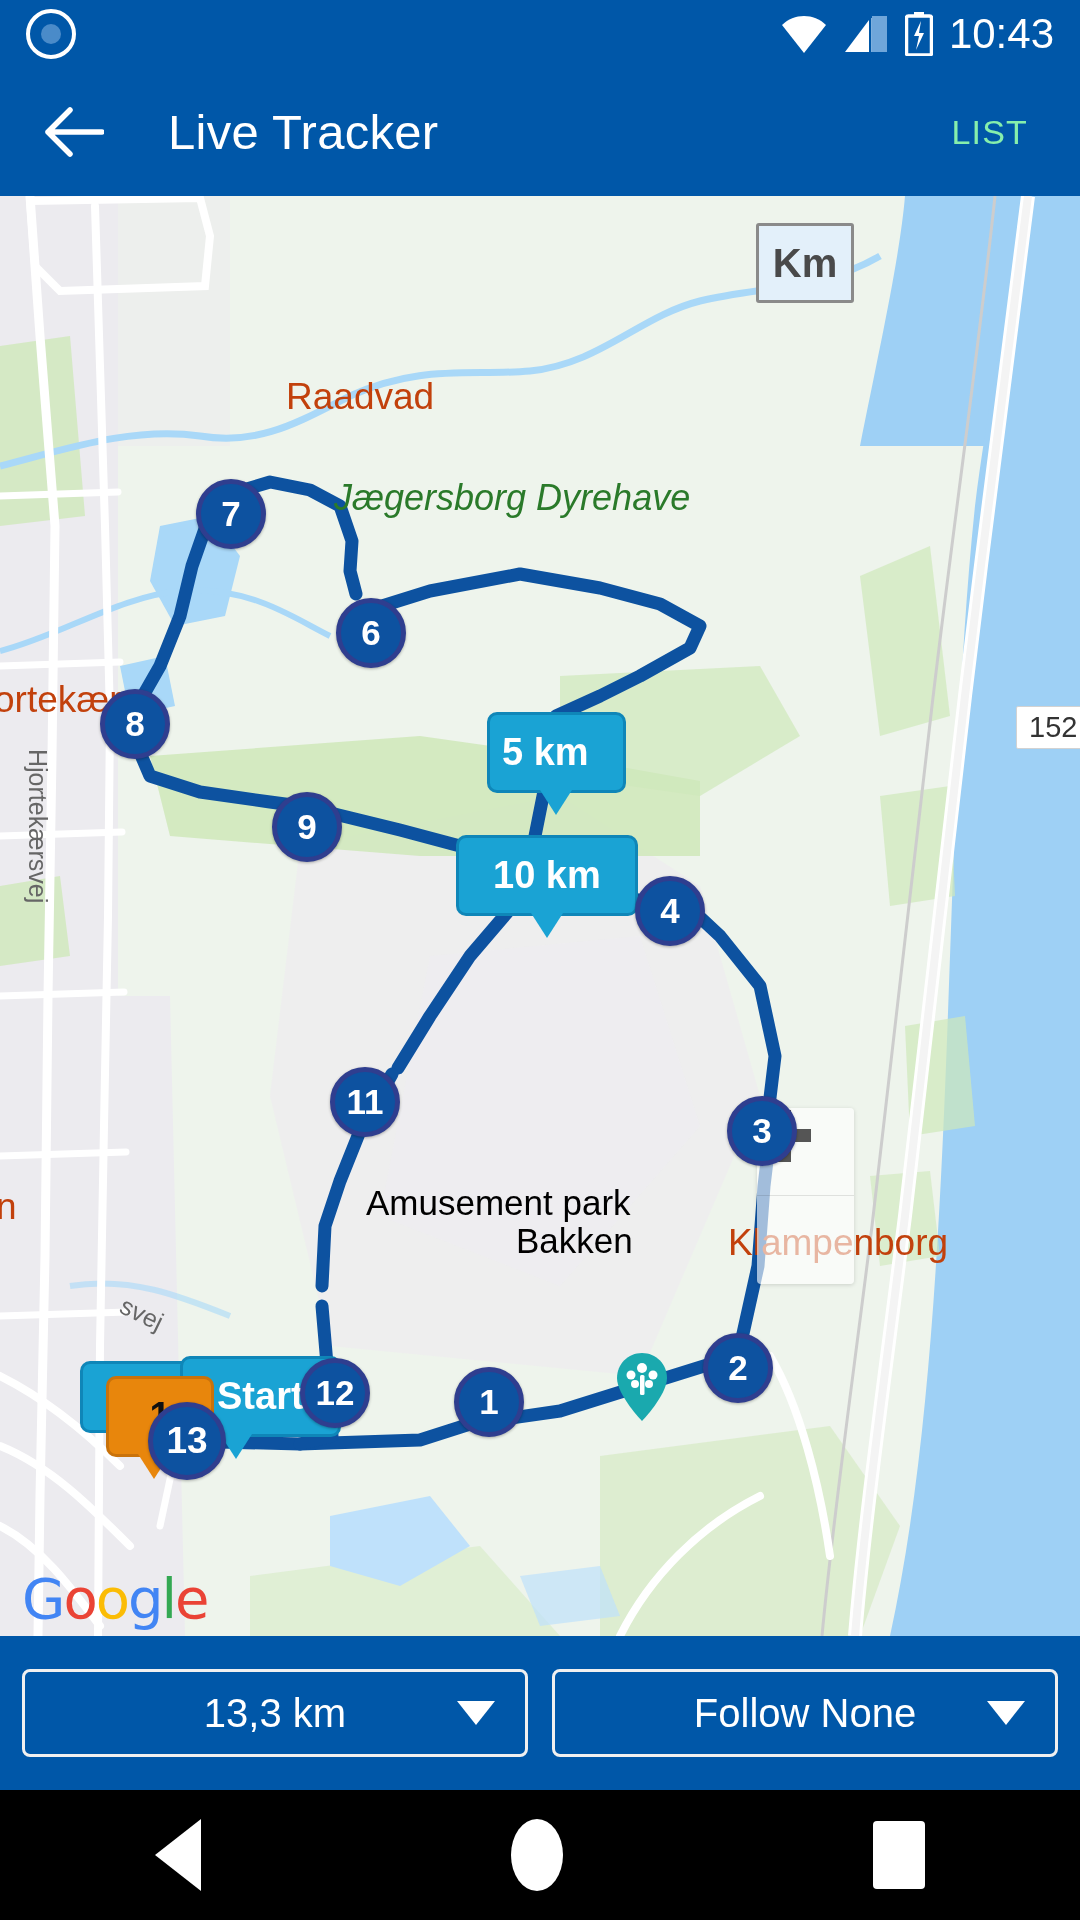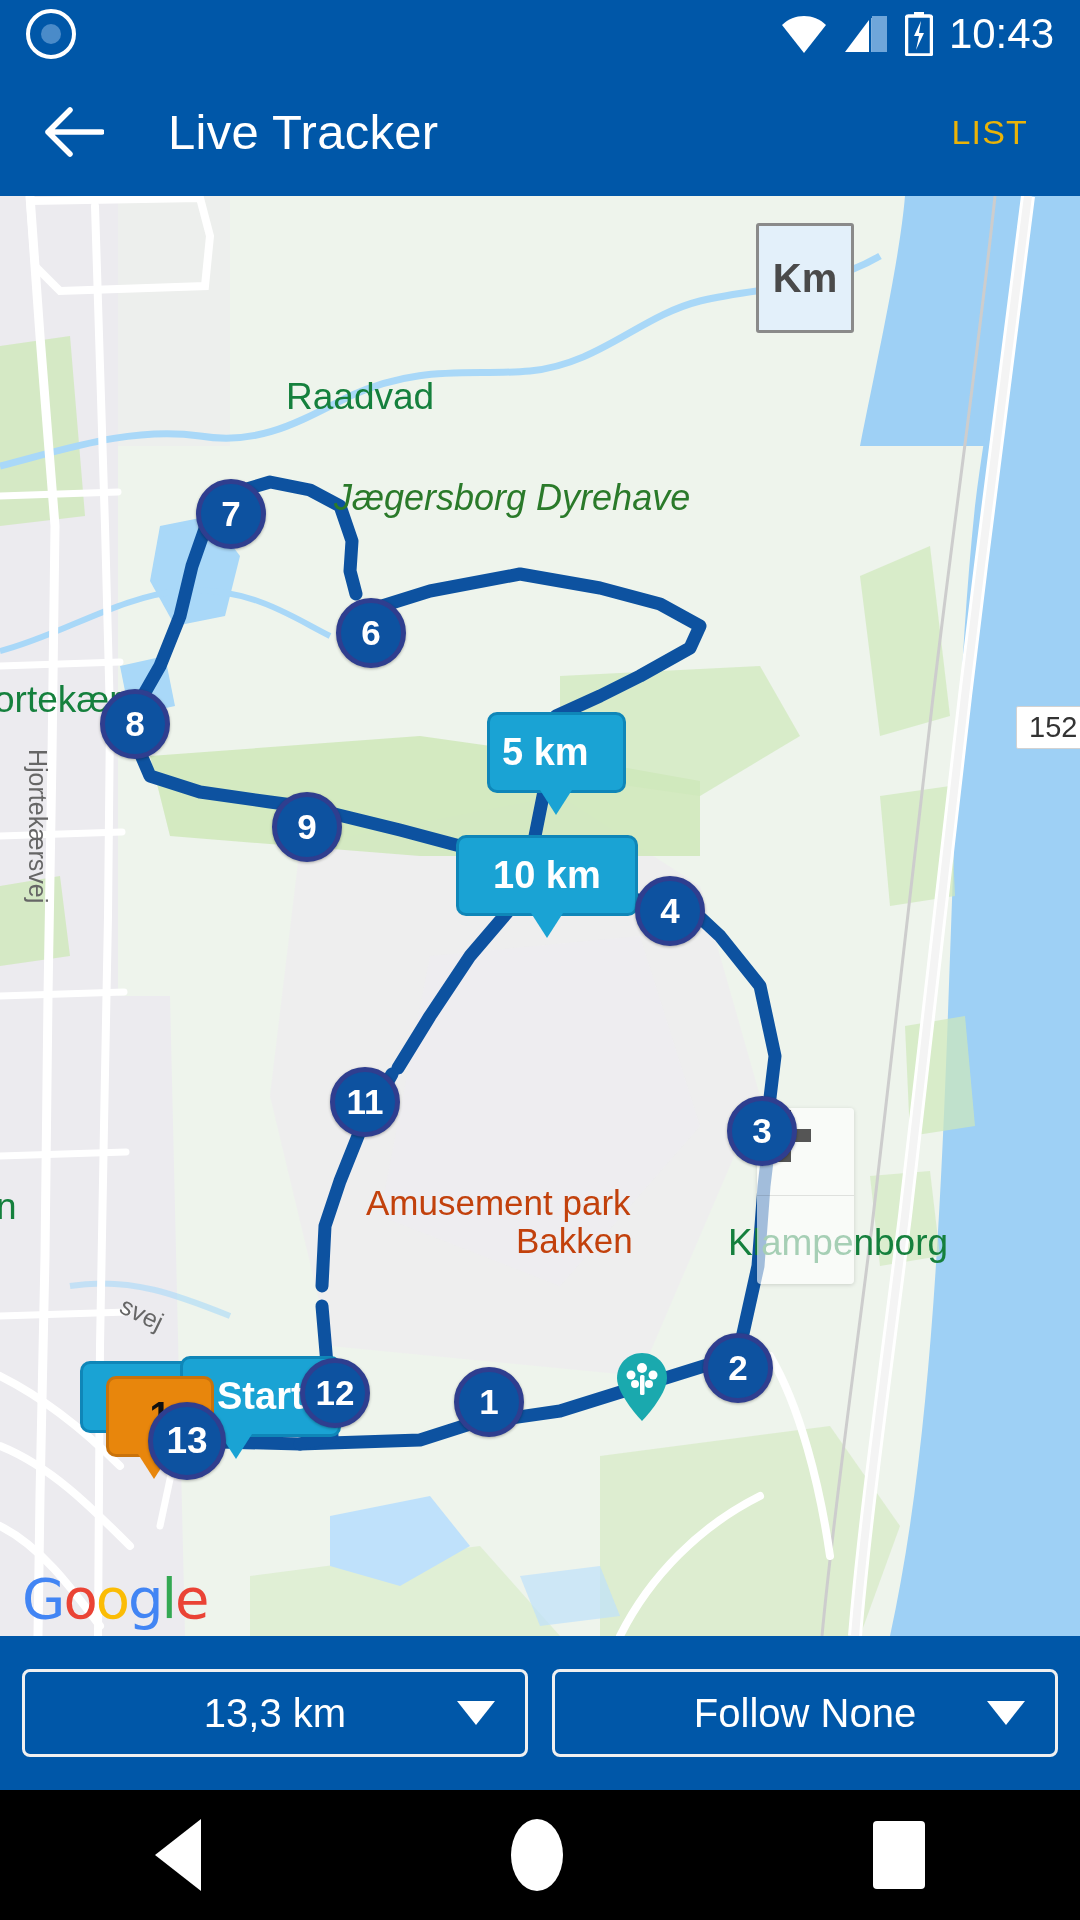--- a/index.html
+++ b/index.html
@@ -27,43 +27,43 @@
   .clock { color:#fff; font-size:42px; font-weight:400; letter-spacing:0px; line-height:1; }
 
   
   .appbar {
     position:absolute; top:68px; left:0; width:1080px; height:128px;
     background:#0057A8; display:flex; align-items:center; padding:0 42px;
   }
   .back-btn { width:64px; height:64px; display:flex; align-items:center; justify-content:center; cursor:pointer; }
   .app-title { color:#fff; font-size:49px; font-weight:400; margin-left:62px; letter-spacing:.3px; }
   .list-btn {
-    margin-left:auto; color:#eab308; font-size:34px; font-weight:500;
+    margin-left:auto; color:#86efac; font-size:34px; font-weight:500;
     letter-spacing:1.2px; cursor:pointer; padding:8px 10px;
   }
 
   
   .map {
     position:absolute; top:196px; left:0; width:1080px; height:1440px;
     overflow:hidden; background:#eef4ec;
   }
   .map svg { position:absolute; top:0; left:0; display:block; }
 
   .map-label {
     position:absolute; white-space:nowrap; pointer-events:none;
     font-family:"Liberation Sans", sans-serif;
   }
-  .lbl-place { color:#15803d; font-size:37px; }
+  .lbl-place { color:#c2410c; font-size:37px; }
   .lbl-park  { color:#2a7a2a; font-size:36px; font-style:italic; }
-  .lbl-poi   { color:#c2410c; font-size:35px; }
+  .lbl-poi   { color:#000000; font-size:35px; }
   .lbl-road  { color:#666; font-size:25px; }
 
   
   .km-btn {
-    position:absolute; left:756px; top:27px; width:98px; height:110px;
+    position:absolute; left:756px; top:27px; width:98px; height:80px;
     background:#e3f0fa; border:3px solid #8a8a8a; border-radius:3px;
     display:flex; align-items:center; justify-content:center;
     color:#4a4a4a; font-size:40px; font-weight:700; cursor:pointer;
   }
 
   
   .shield {
     position:absolute; background:#fff; border:1px solid #d2d2d2;
     color:#333; font-size:29px; padding:4px 12px; border-radius:2px;
   }

